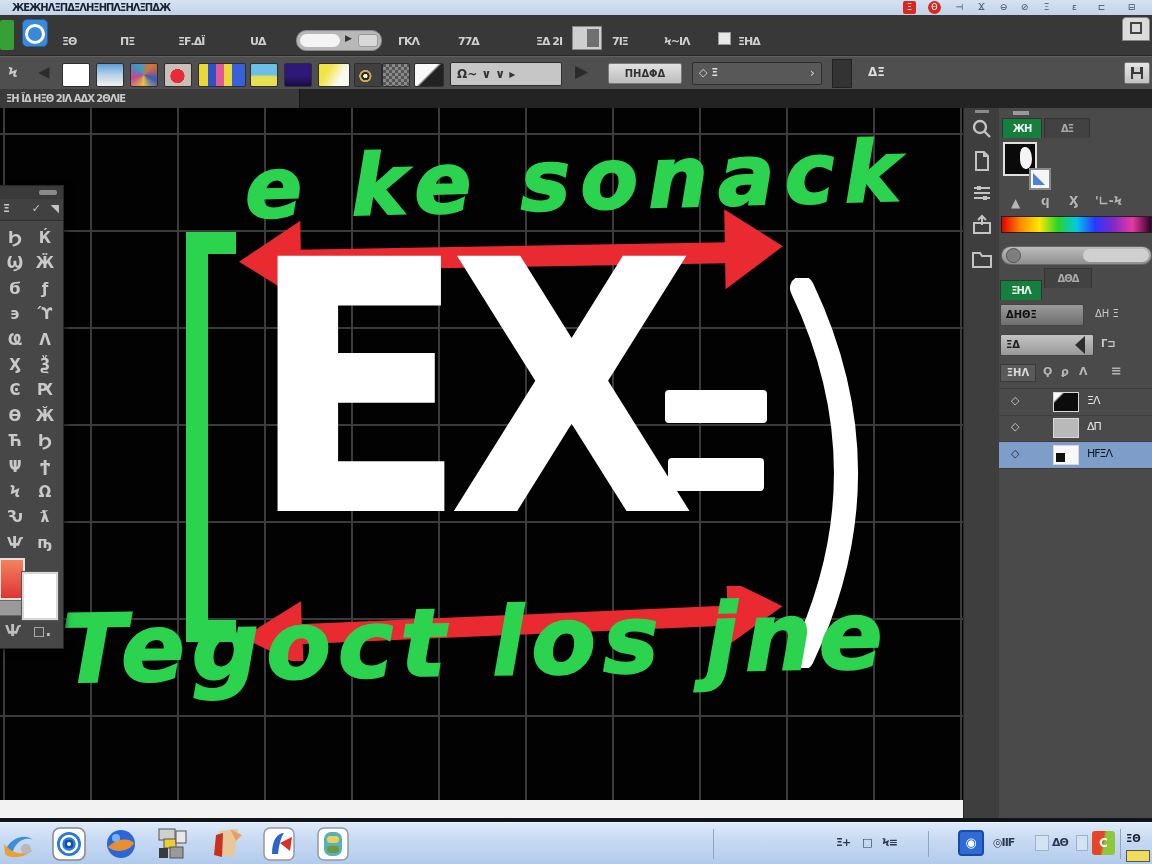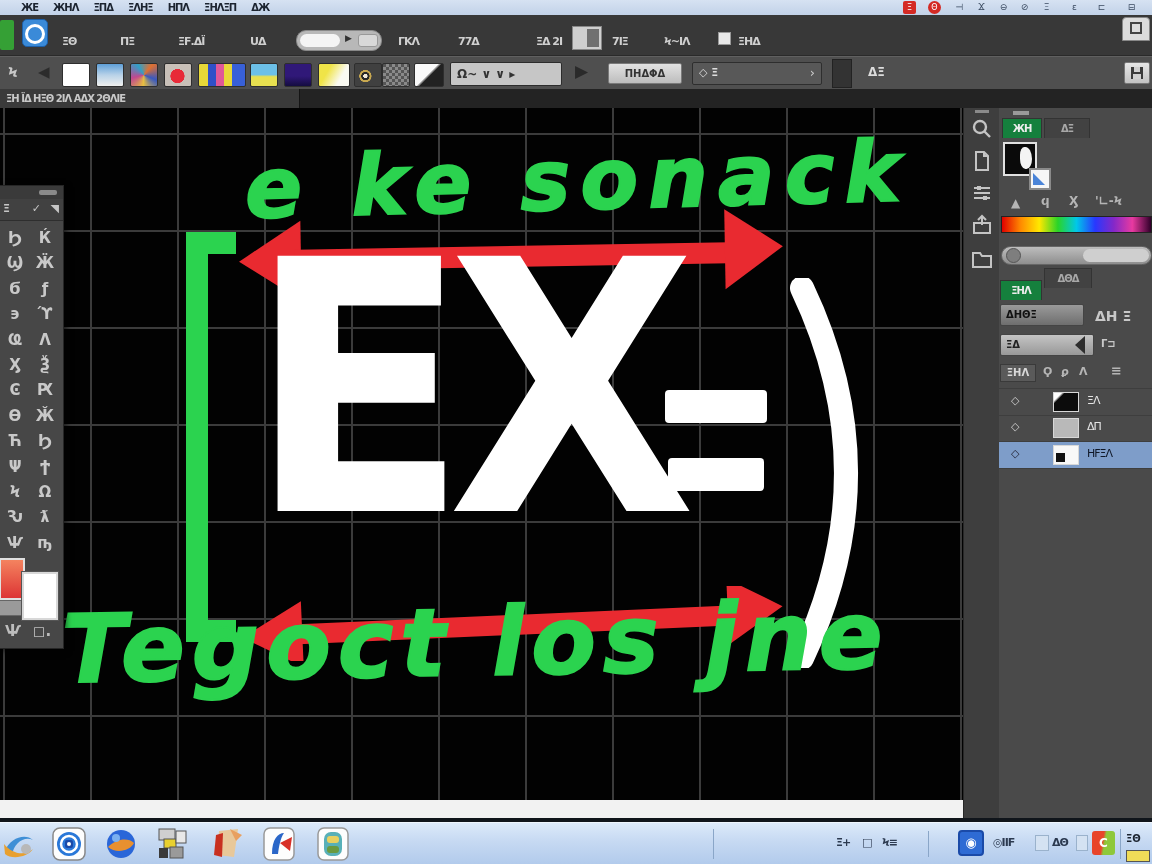--- a/index.html
+++ b/index.html
@@ -1,21 +1,21 @@
 <!DOCTYPE html>
 <html style="--green: #2bd34f; --red: #e92a30; --selection_blue: #7e9dc9; --canvas_bg: #020202; --grid_line: #3b3b3b; --panel_bg: #4a4a4a; --taskbar_top: #dceafa; --taskbar_bottom: #b2cbec;"><head>
 <meta charset="utf-8">
 <style>
   html,body{margin:0;padding:0}
   body{width:1152px;height:864px;overflow:hidden;position:relative;
        font-family:"DejaVu Sans",sans-serif;background:#000}
   .ab{position:absolute}
   
   #menubar{left:0;top:0;width:1152px;height:15px;background:linear-gradient(180deg,#d6e2f2,#c2d2e8);
-           font-size:10px;color:#1c2430;display:flex;align-items:center;gap:15px;padding-left:21px;box-sizing:border-box}
+           font-size:10px;color:#1c2430;display:flex;align-items:center;gap:0;padding-left:12px;box-sizing:border-box}
   .mitem{font-weight:bold;letter-spacing:-1px;white-space:nowrap}
   .wicon{width:13px;height:13px;font-size:9px;line-height:13px;text-align:center;color:#3a4a60}
   .redtile{background:#d42a24;color:#fff;border-radius:2px;font-size:8px;line-height:13px}
   
   #optbar{left:0;top:15px;width:1152px;height:41px;background:#383838;border-bottom:1px solid #2a2a2a;box-sizing:border-box}
   .olab{position:absolute;top:20px;font-size:11px;color:#cfcfcf;letter-spacing:-1px;font-weight:bold;white-space:nowrap}
   
   #gradbar{left:0;top:56px;width:1152px;height:33px;background:#4f4f4f;border-top:1px solid #606060;box-sizing:border-box}
   .sw{position:absolute;top:6px;height:22px;border:1px solid #2e2e2e;border-radius:2px}
   
@@ -286,21 +286,21 @@
     <div class="ab" style="left:2px;top:138px;width:151px;height:19px;border-radius:10px;background:linear-gradient(180deg,#bdbdbd,#8e8e8e);border:1px solid #666;box-sizing:border-box">
       <div style="position:absolute;right:2px;top:2px;width:44%;height:13px;background:#cfcfcf;border-radius:8px"></div>
       <div style="position:absolute;left:4px;top:1px;width:15px;height:15px;background:#7e7e7e;border:1px solid #555;border-radius:50%;box-sizing:border-box"></div>
     </div>
 
     <div class="ptab on" style="left:1px;top:172px;width:42px">ΞΗΛ</div>
     <div class="ptab off" style="left:45px;top:160px;width:48px">ΔΘΔ</div>
 
     <div class="ab" style="left:1px;top:196px;width:84px;height:22px;background:linear-gradient(180deg,#9a9a9a,#6e6e6e);border:1px solid #444;border-radius:2px;
          font-size:10px;color:#111;line-height:20px;padding-left:5px;box-sizing:border-box;font-weight:bold">ΔΗΘΞ</div>
-    <span class="ab" style="left:96px;top:200px;font-size:14px;color:#c8c8c8;font-weight:bold">ΔΗ Ξ</span>
+    <span class="ab" style="left:96px;top:200px;font-size:10px;color:#c8c8c8;font-weight:normal">ΔΗ Ξ</span>
 
     <div class="ab" style="left:1px;top:226px;width:94px;height:22px;background:linear-gradient(180deg,#c4c4c4,#989898);border:1px solid #444;border-radius:2px;
          font-size:10px;color:#222;line-height:20px;padding-left:5px;box-sizing:border-box;font-weight:bold">ΞΔ</div>
     <div class="ab" style="left:76px;top:228px;width:0;height:0;border-right:10px solid #2e2e2e;border-top:9px solid transparent;border-bottom:9px solid transparent"></div>
     <span class="ab" style="left:102px;top:230px;font-size:10px;color:#c8c8c8;font-weight:bold">Γ⊐</span>
 
     <div class="ab" style="left:1px;top:256px;width:36px;height:18px;background:#5a5a5a;border:1px solid #3a3a3a;font-size:10px;color:#d8d8d8;
          line-height:16px;text-align:center;box-sizing:border-box;font-weight:bold">ΞΗΛ</div>
     <span class="pglyph" style="left:44px;top:257px;font-size:11px">Ϙ</span>
     <span class="pglyph" style="left:62px;top:257px;font-size:11px">ϼ</span>

